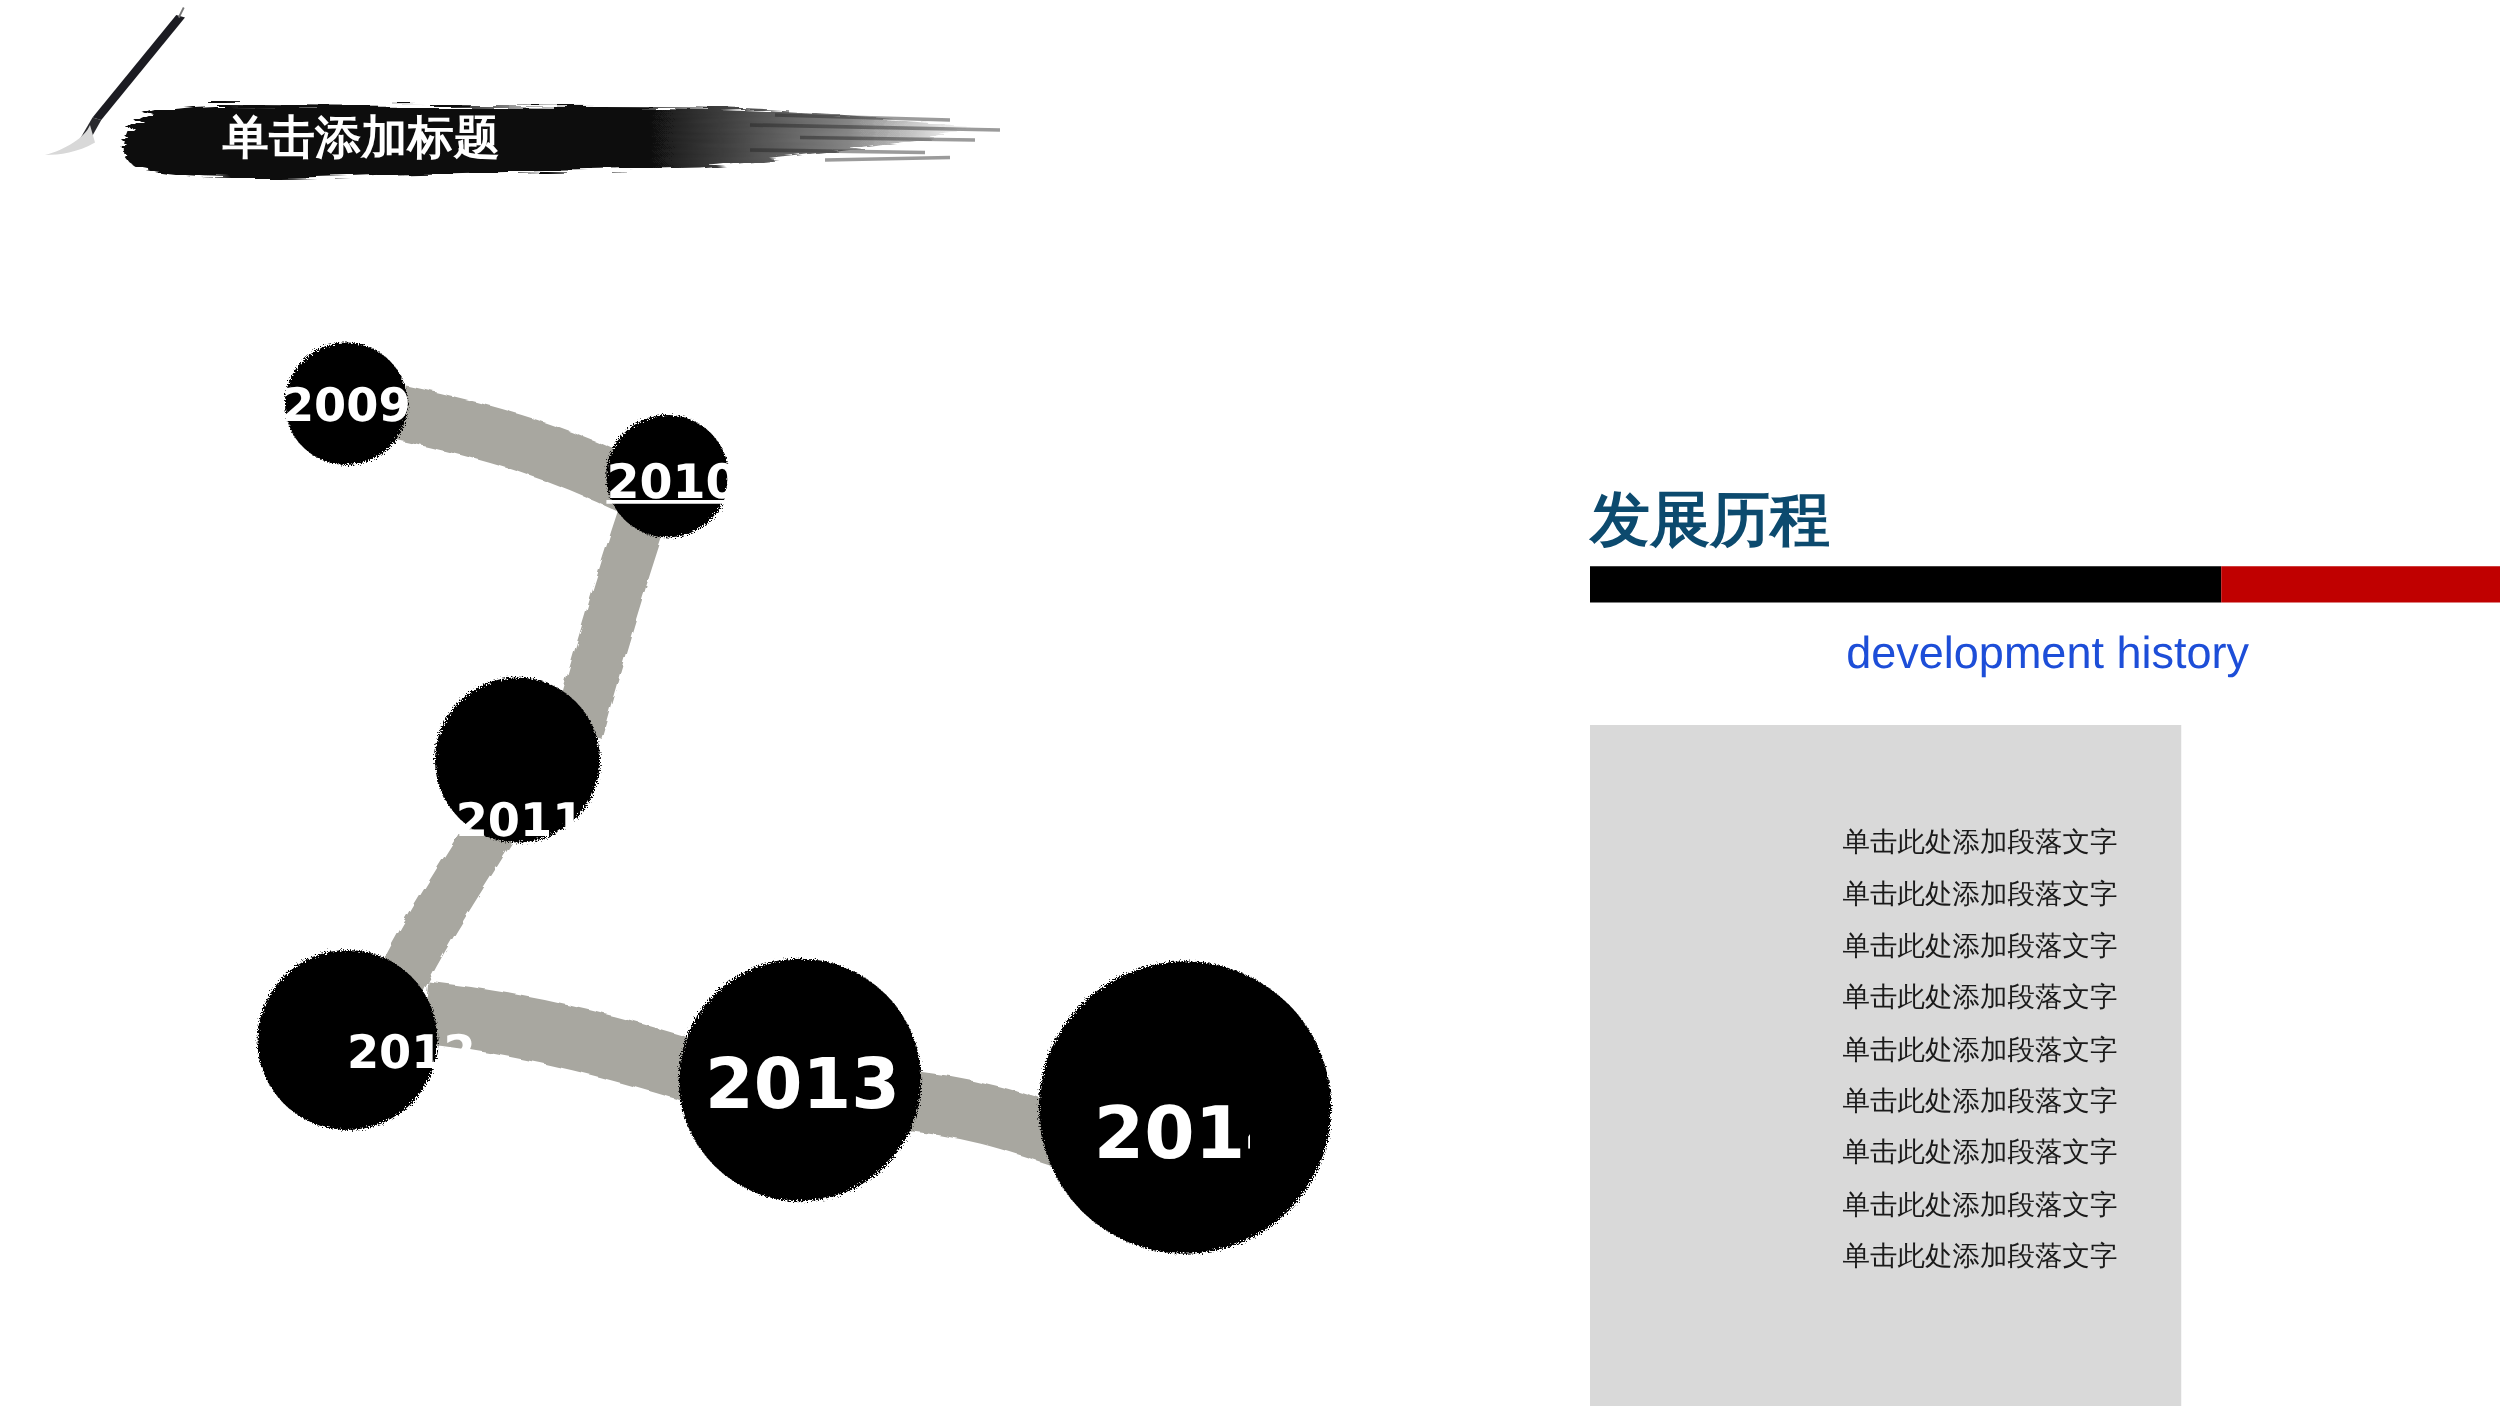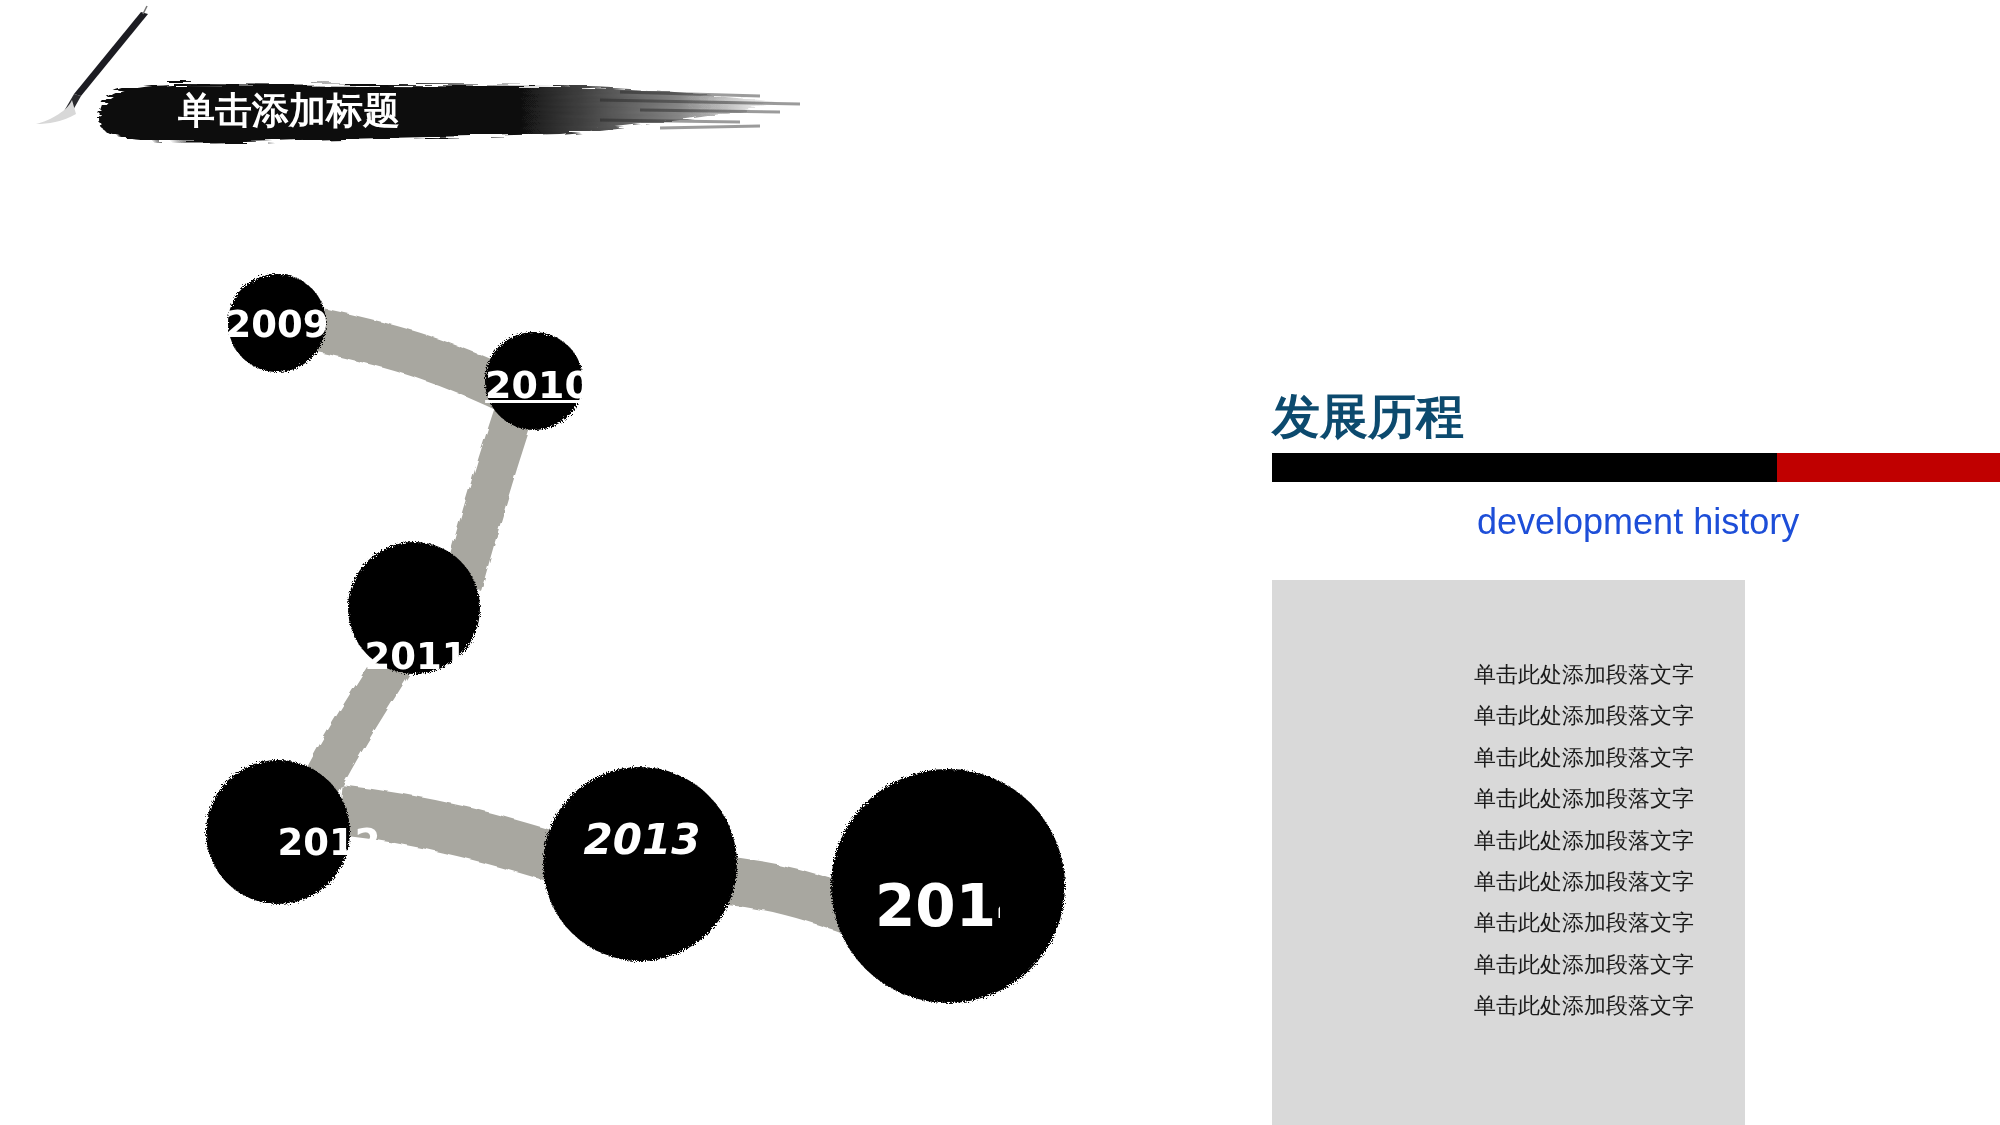--- a/index.html
+++ b/index.html
@@ -14,21 +14,21 @@
                  font-family: Liberation Serif, serif; }
 
   
   #timeline-svg { left: 0; top: 0; width: 1200px; height: 1125px; }
   .year { position: absolute; color: #ffffff; font-weight: bold; white-space: nowrap;
           font-family: "DejaVu Sans", sans-serif; transform: translate(-50%, -50%); line-height: 1; }
   .y2009 { left: 277px; top: 324px; font-size: 37px; }
   .y2010 { left: 538px; top: 385px; font-size: 38px; text-decoration: underline; }
   .y2011 { left: 416px; top: 612px; font-size: 37px; margin-top: 44px; }
   .y2012 { left: 292px; top: 842px; font-size: 37px; margin-left: 37px; }
-  .y2013 { left: 642px; top: 840px; font-size: 42px; font-style: italic; }
+  .y2013 { left: 642px; top: 868px; font-size: 56px; }
   .y2014 { left: 875px; top: 872px; font-size: 58px; transform: none; width: 125px;
            word-break: break-all; line-height: 68px; height: 128px; overflow: hidden; }
 
   
   .section-title { left: 1272px; top: 388px; font-size: 48px; font-weight: bold; color: #0c4a6e;
                    line-height: 56px; white-space: nowrap; }
   .bar-black { left: 1272px; top: 453px; width: 505px; height: 29px; background: #000000; }
   .bar-red { left: 1777px; top: 453px; width: 223px; height: 29px; background: #c00000; }
   .section-subtitle { left: 1477px; top: 500px; font-size: 36px; color: #1d4ed8; line-height: 44px;
                       white-space: nowrap; font-family: "Liberation Sans", sans-serif; }

